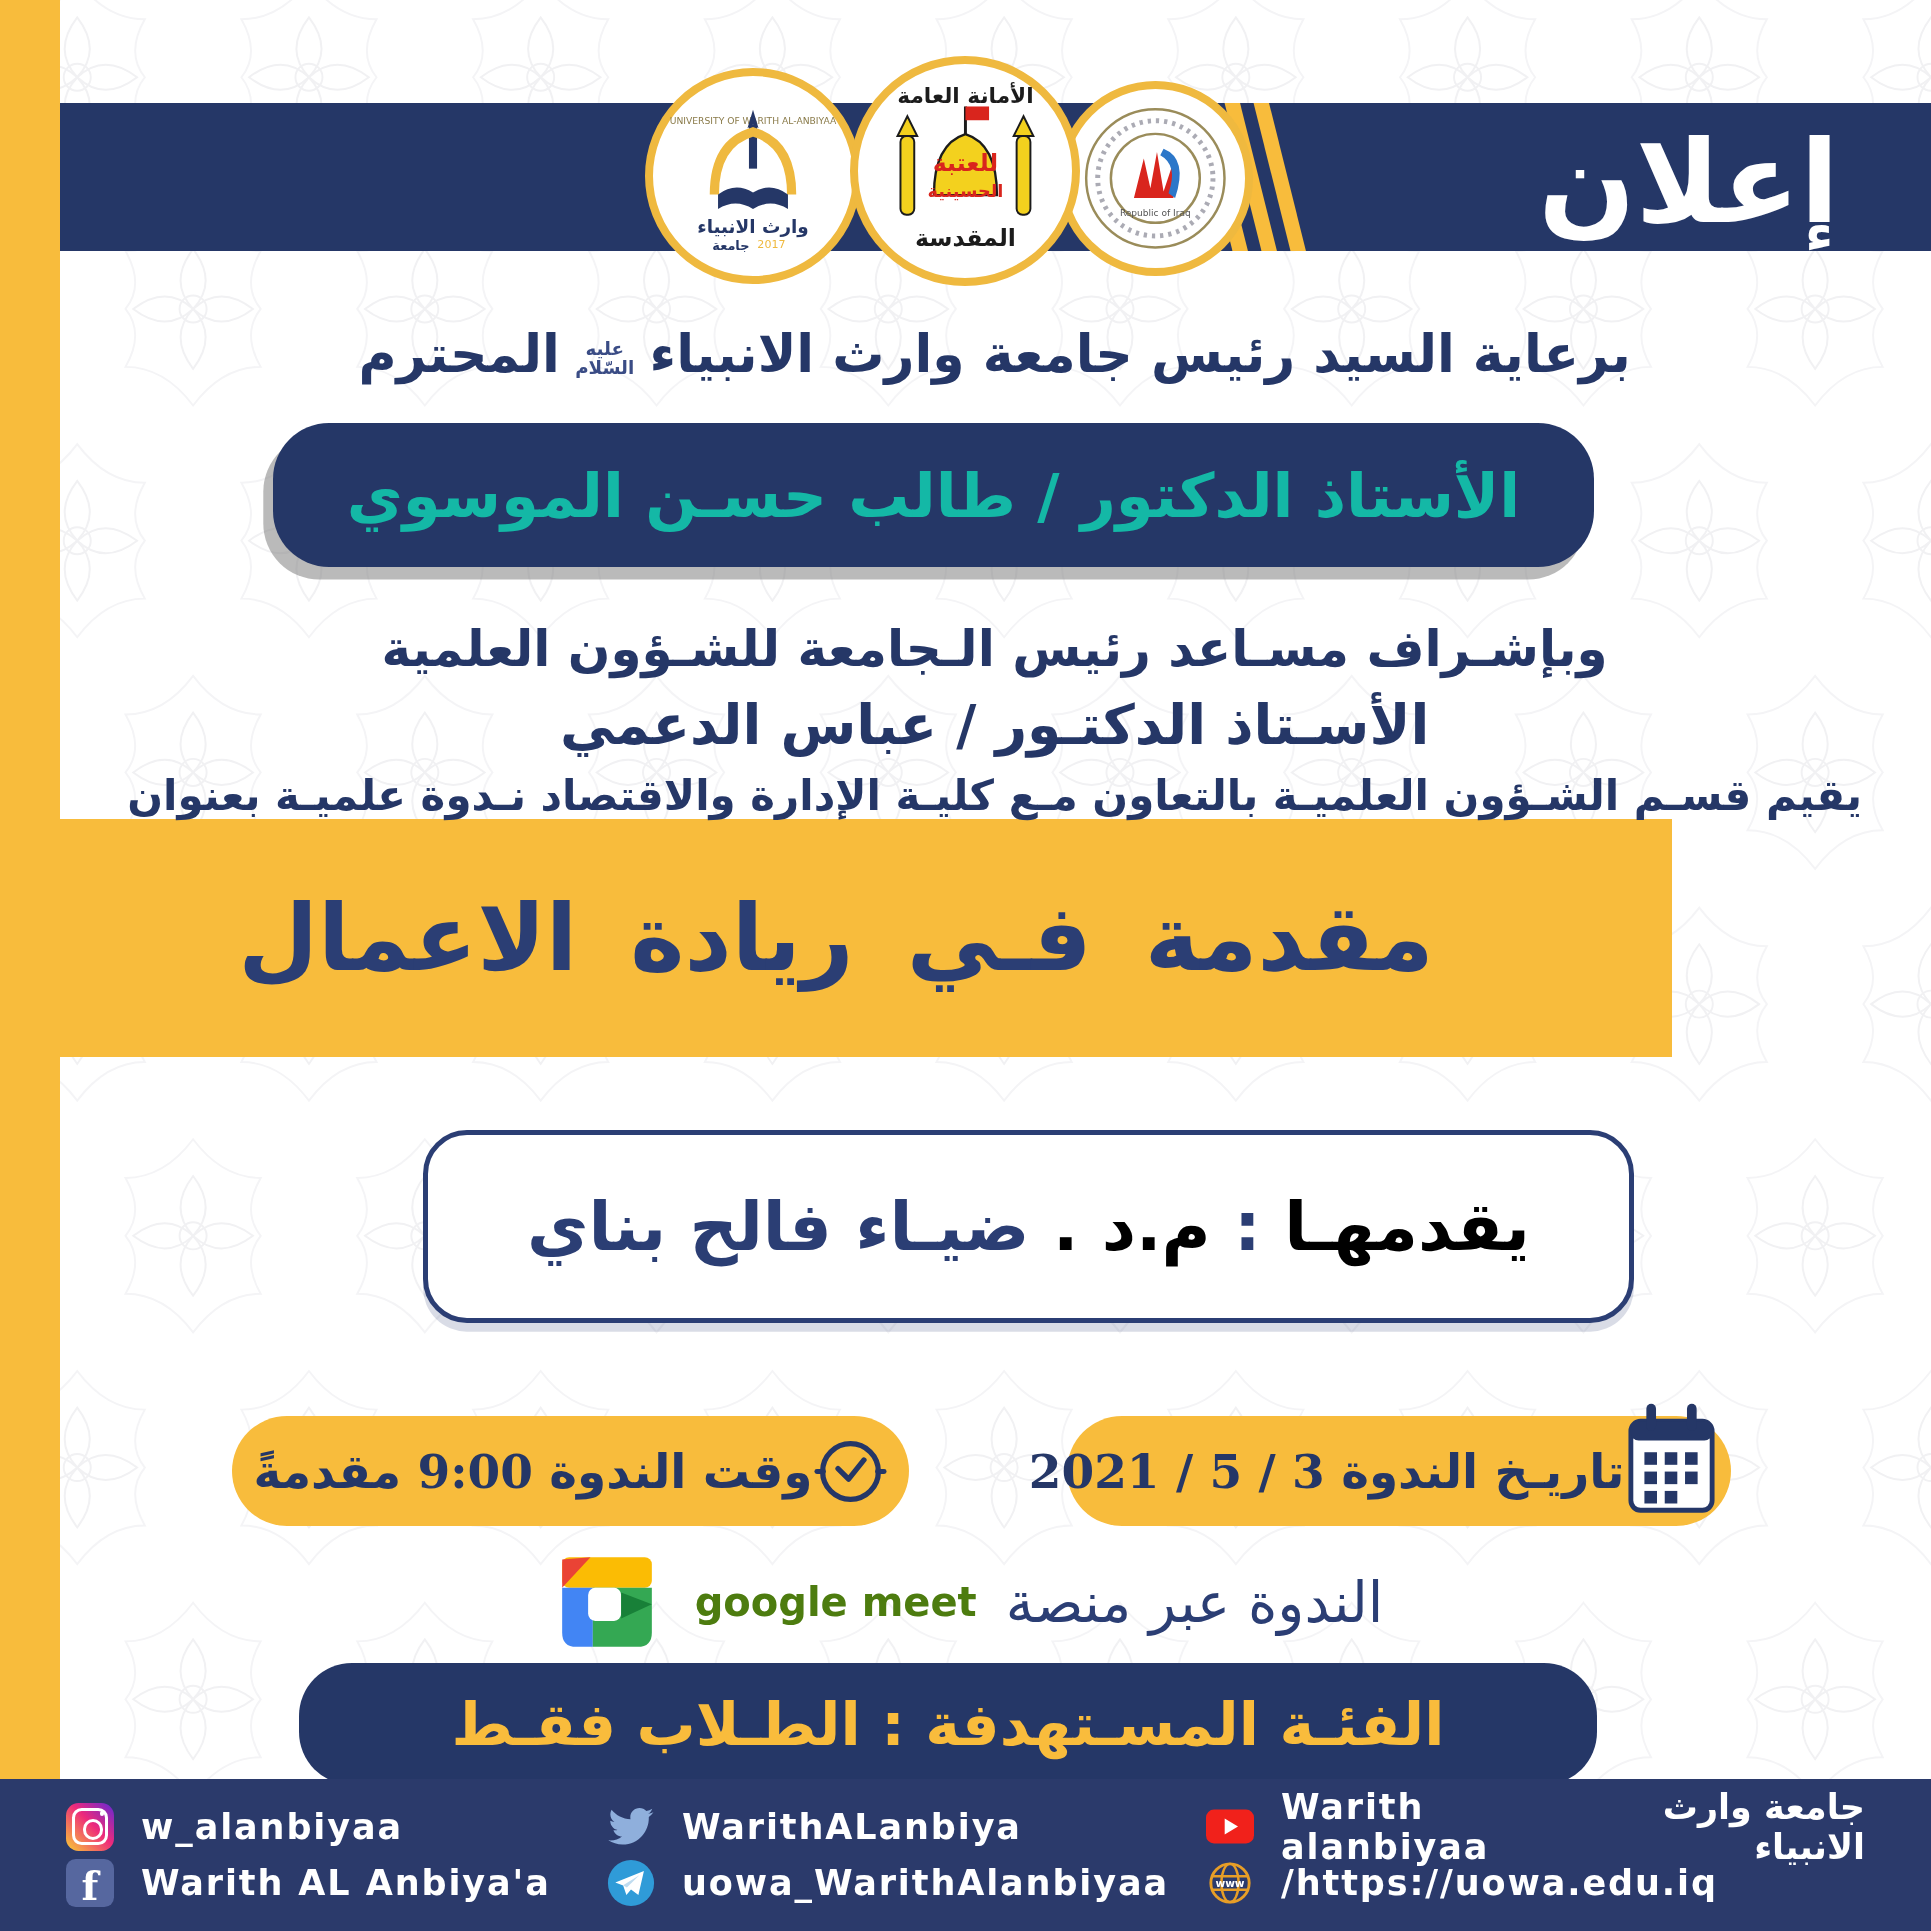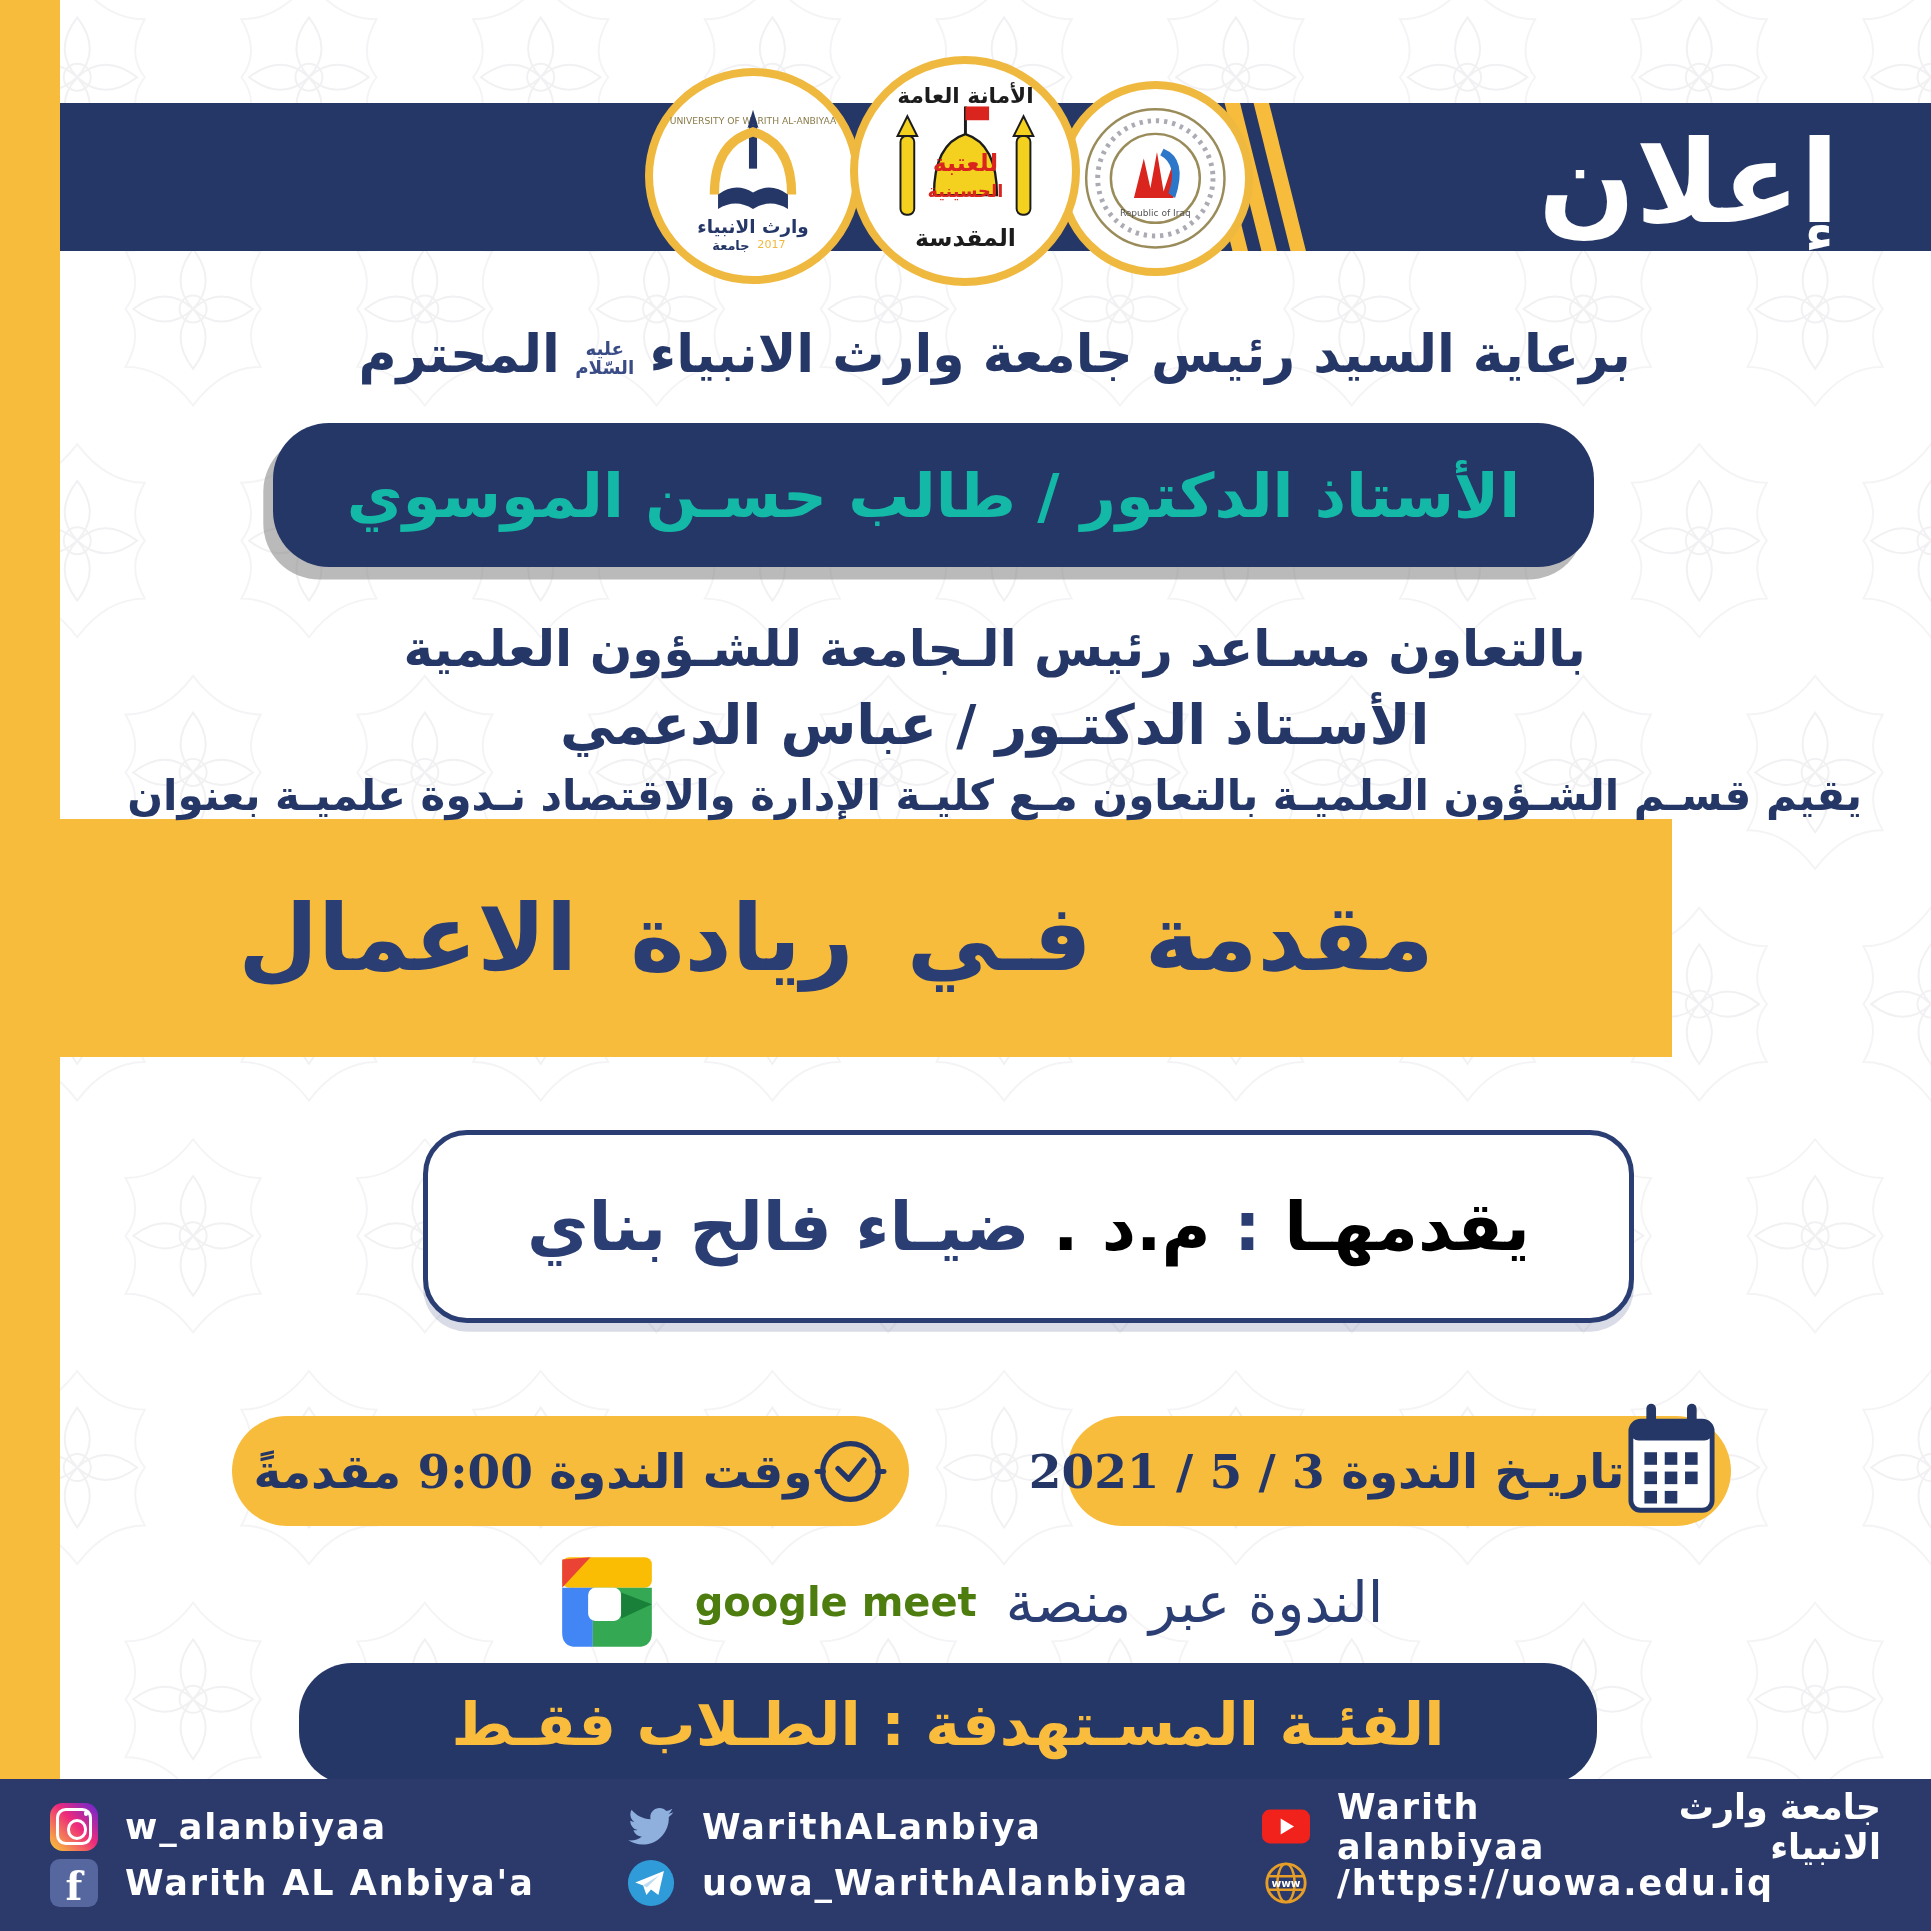--- a/index.html
+++ b/index.html
@@ -60,21 +60,21 @@
             justify-content:center;gap:29px;z-index:6;}
   .row-meet .lat{font-size:40px;font-weight:bold;color:#4d7c0f;}
   .row-meet .ara{font-size:56px;font-weight:normal;color:#2B3E74;direction:rtl;}
   .meet-ic{width:118px;height:118px;}
 
   .pill-audience{position:absolute;left:299px;top:1663px;width:1298px;height:122px;background:#253767;
       border-radius:53px;display:flex;align-items:center;justify-content:center;z-index:6;}
   .pill-audience span{color:#F9BC3C;font-size:59px;font-weight:bold;direction:rtl;}
 
   .footer{position:absolute;left:0;bottom:0;width:1931px;height:152px;background:#2B3A6B;z-index:10;
-          display:flex;align-items:center;padding:0 50px;box-sizing:border-box;gap:36px;}
+          display:flex;align-items:center;padding:0 66px;box-sizing:border-box;}
   .fcol{display:flex;flex-direction:column;justify-content:center;gap:8.7px;}
   .fc1{flex:0 0 541px;} .fc2{flex:0 0 599px;} .fc3{flex:1;}
   .fitem{display:flex;align-items:center;gap:27px;color:#fff;font-size:35px;font-weight:bold;height:48px;}
   .fitem .lat{letter-spacing:1.9px;} .fitem .ar{direction:rtl;}
   .ficon{width:48px;height:48px;flex:0 0 auto;display:flex;align-items:center;justify-content:center;}
 
   .ig{width:48px;height:48px;border-radius:12.6px;position:relative;
       background:linear-gradient(45deg,#F9CE34,#EE2A7B 55%,#6228D7);}
   .ig::before{content:"";position:absolute;inset:5.8px;border:3.4px solid #fff;border-radius:9.7px;}
   .ig::after{content:"";position:absolute;left:50%;top:50%;width:14.5px;height:14.5px;margin:-7.2px 0 0 -7.2px;
@@ -954,21 +954,21 @@
 
   <div class="cline patronage" dir="rtl"><span>برعاية السيد  رئيس جامعة وارث الانبياء</span><span class="honorific">
         <span>عليه</span>
         <span>السّلام</span>
       </span><span>المحترم</span></div>
 
   <div class="pill-president" dir="rtl">
     <span>الأستاذ الدكتور / طالب حسـن الموسوي</span>
   </div>
 
-  <div class="cline supervision" dir="rtl">بالتعاون مسـاعد رئيس الـجامعة للشـؤون العلمية</div>
+  <div class="cline supervision" dir="rtl">وبإشـراف مسـاعد رئيس الـجامعة للشـؤون العلمية</div>
   <div class="cline supervisor" dir="rtl">الأسـتاذ الدكتـور / عباس الدعمي</div>
   <div class="cline organizer" dir="rtl">يقيم قسـم الشـؤون العلميـة بالتعاون مـع كليـة الإدارة والاقتصاد نـدوة علميـة بعنوان</div>
 
   <div class="band-title">
     <span class="t" dir="rtl">مقدمة فـي ريادة الاعمال</span>
   </div>
 
   <div class="box-presenter">
     <div class="ptext"><span class="c-yellow">يقدمهـا</span><span class="c-navy"> : </span><span class="c-yellow">م.د .</span><span class="c-navy"> ضيـاء فالح بناي</span></div>
   </div>

